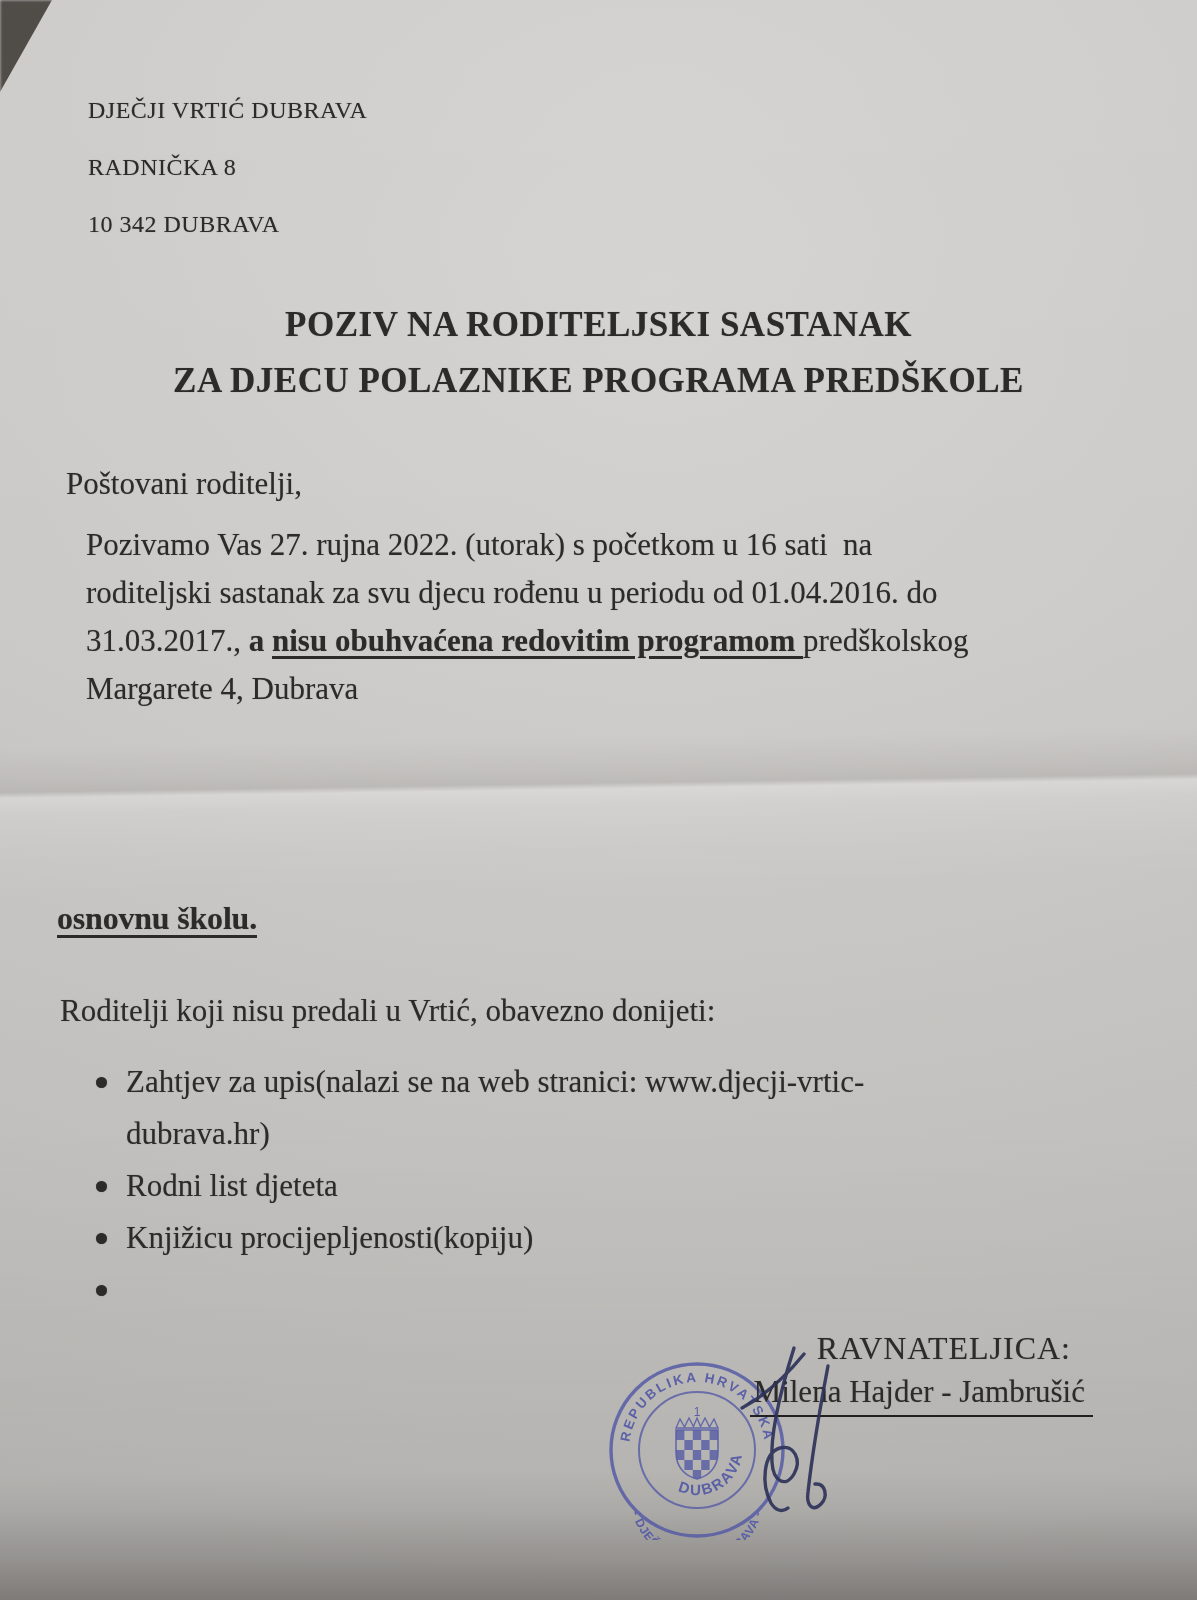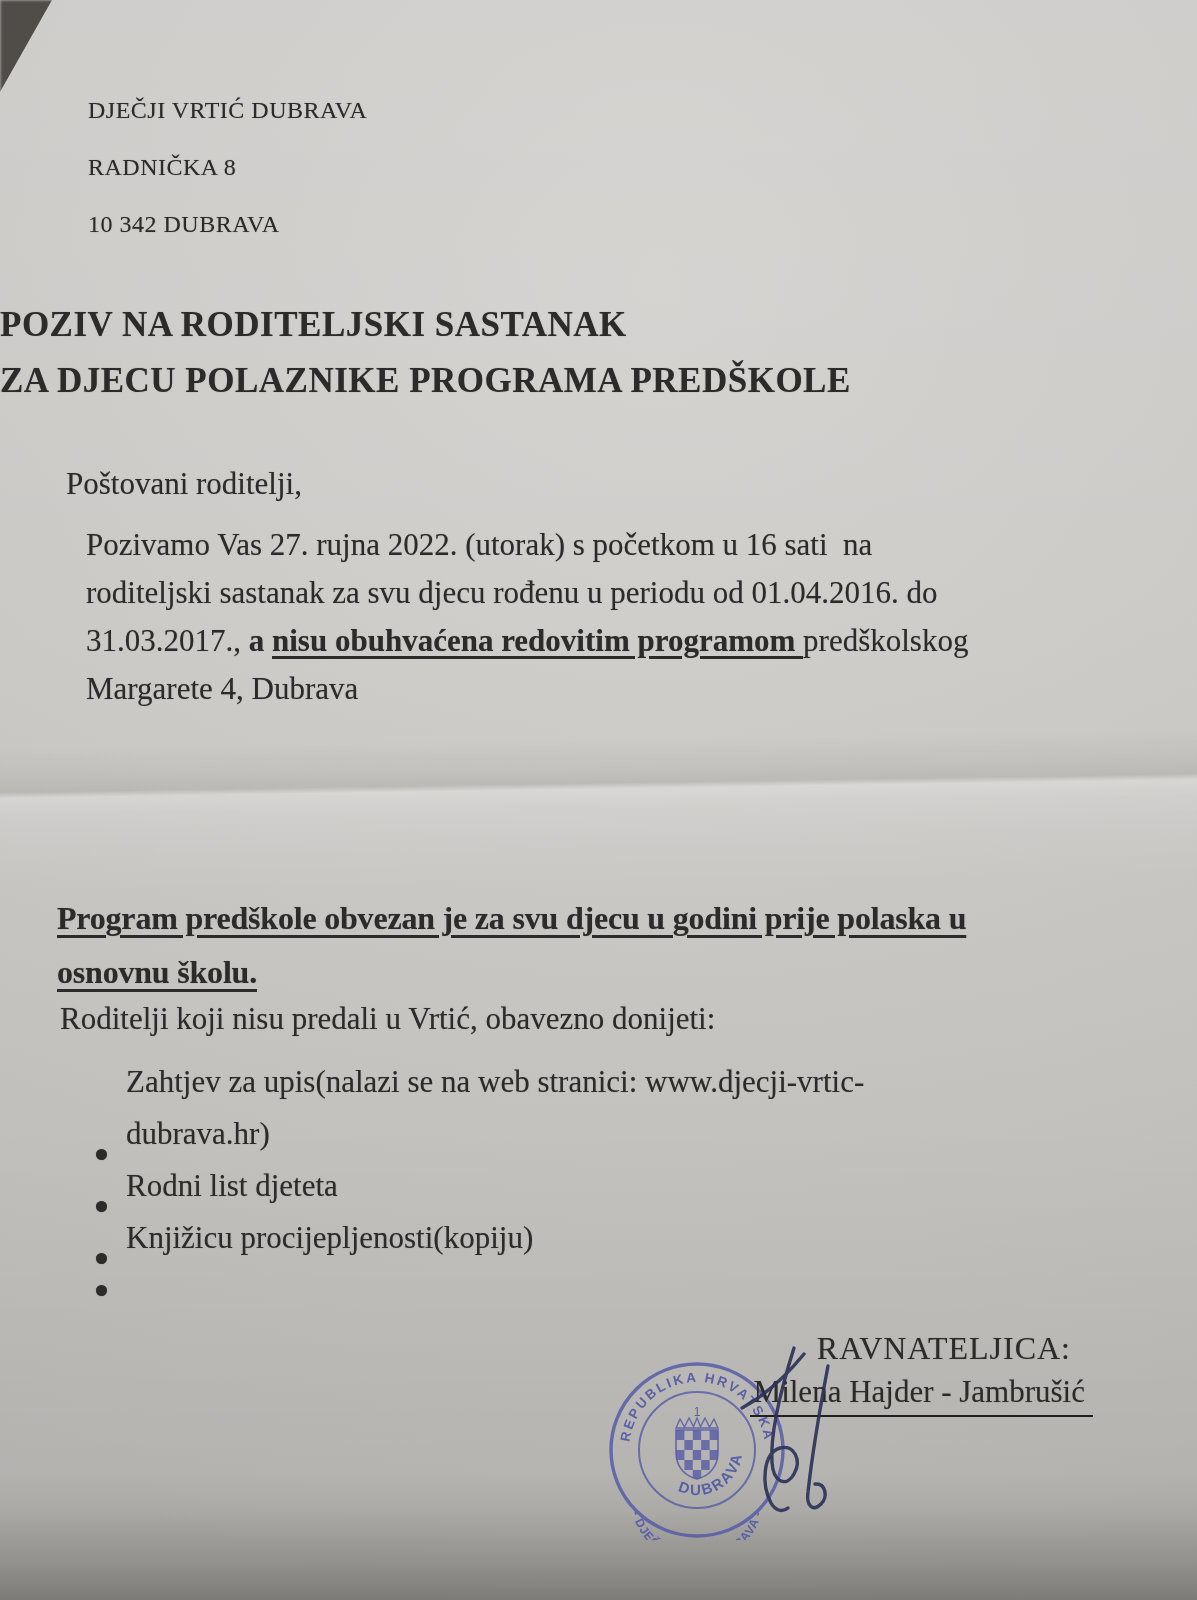--- a/index.html
+++ b/index.html
@@ -39,31 +39,31 @@
     clip-path:polygon(0 0, 52px 0, 0 92px);
     filter:blur(1.5px);
     opacity:.85;
   }
   .bottom-shade{
     position:absolute;left:0;right:0;bottom:0;height:90px;z-index:1;pointer-events:none;
     background:linear-gradient(180deg, rgba(70,67,64,0) 0%, rgba(70,67,64,0.12) 55%, rgba(70,67,64,0.30) 100%);
   }
   .txt{position:absolute;z-index:3;text-shadow:0 0 1px rgba(44,42,40,0.35);}
   .letterhead{left:88px;top:82px;font-weight:normal;font-size:24px;line-height:57px;letter-spacing:0.5px;}
-  .title{left:0;right:0;top:297px;font-weight:bold;font-size:35px;line-height:56px;letter-spacing:0.5px;}
+  .title{left:0;right:0;top:297px;text-align:center;font-weight:bold;font-size:35px;line-height:56px;letter-spacing:0.5px;}
   .salutation{left:66px;top:466px;font-size:31px;text-align:center;}
   .paragraph{left:62px;top:521px;font-size:31px;line-height:48px;width:1110px;margin-left:24px;}
   .body-line{white-space:pre-wrap;}
   .b{font-weight:bold;}
   .u{text-decoration:underline;text-decoration-thickness:2.5px;text-underline-offset:5px;}
   .notice{left:57px;top:891px;font-size:32px;font-weight:bold;line-height:54px;letter-spacing:-0.2px;}
   .notice .nu{text-decoration:underline;text-decoration-thickness:3px;text-underline-offset:6px;}
-  .instruction{left:60px;top:993px;font-size:31px;margin-top:8px;}
+  .instruction{left:60px;top:993px;font-size:31px;}
   .bullets{left:96px;top:1056px;font-size:31px;line-height:52px;list-style:none;margin:0;padding:0;}
-  .bullets li{display:flex;align-items:flex-end;}
+  .bullets li{display:flex;align-items:flex-start;}
   .dot{width:11px;height:11px;border-radius:50%;background:var(--ink);margin:21px 19px 0 0;flex:none;box-shadow:0 0 1px rgba(0,0,0,0.4);}
   .sig-role{top:1330px;right:126px;font-size:32px;letter-spacing:1px;}
   .sig-name{top:1374px;right:104px;font-size:31px;z-index:4;}
   .sig-name .nameline{display:inline-block;border-bottom:2.5px solid #21201e;padding:0 8px 5px 4px;}
   .stamp{position:absolute;left:607px;top:1360px;width:180px;height:180px;z-index:2;filter:blur(0.35px);opacity:0.95;}
   .stamp text{font-family:"Liberation Sans","DejaVu Sans",sans-serif;fill:var(--stamp);}
   .signature-svg{position:absolute;left:736px;top:1344px;width:112px;height:186px;z-index:5;filter:blur(0.3px);}
 </style>
 </head>
 <body>
@@ -87,21 +87,20 @@
 <div class="txt salutation">Poštovani roditelji,</div>
 
 <div class="txt paragraph">
     <div class="body-line"><span>Pozivamo Vas 27. rujna 2022. (utorak) s početkom u 16 sati&nbsp; na</span></div>
     <div class="body-line"><span>roditeljski sastanak za svu djecu rođenu u periodu od 01.04.2016. do</span></div>
     <div class="body-line"><span>31.03.2017., </span><span class="b ">a </span><span class="b u">nisu obuhvaćena redovitim programom </span><span>predškolskog</span></div>
     <div class="body-line"><span>Margarete 4, Dubrava</span></div>
   </div>
 
 <div class="txt notice">
-    <div><span class="nu">Program predškole obvezan je za svu djecu u godini prije polaska u</span></div>
     <div><span class="nu">osnovnu školu.</span></div>
   </div>
 
 <div class="txt instruction">Roditelji koji nisu predali u Vrtić, obavezno donijeti:</div>
 
 <ul class="txt bullets">
     <li>
       <span class="dot"></span>
       <div>
         <div>Zahtjev za upis(nalazi se na web stranici: www.djecji-vrtic-</div>

